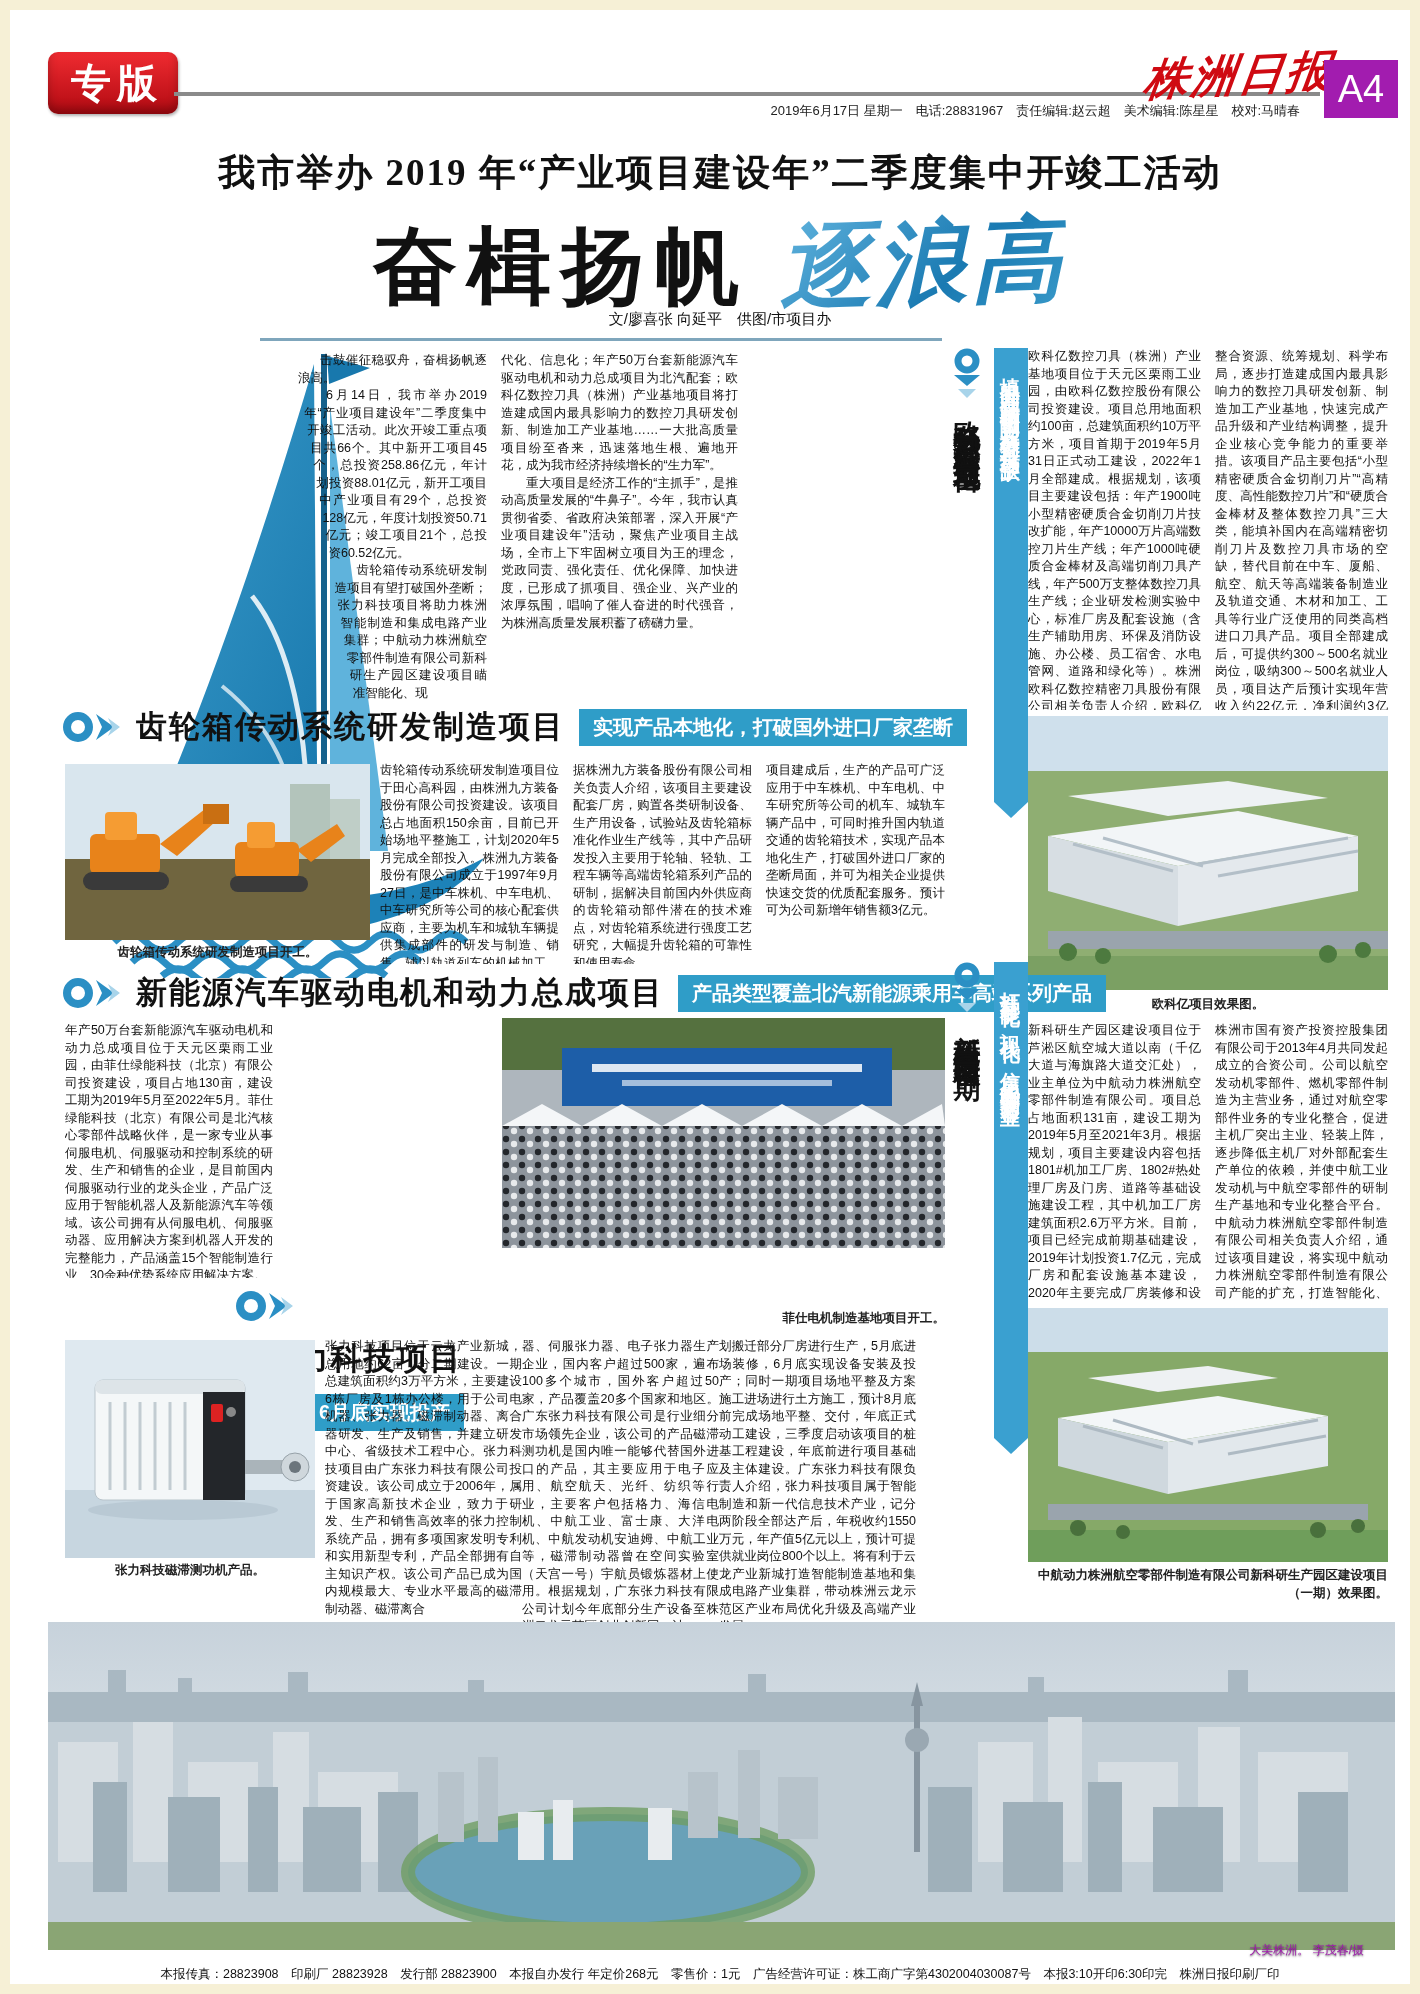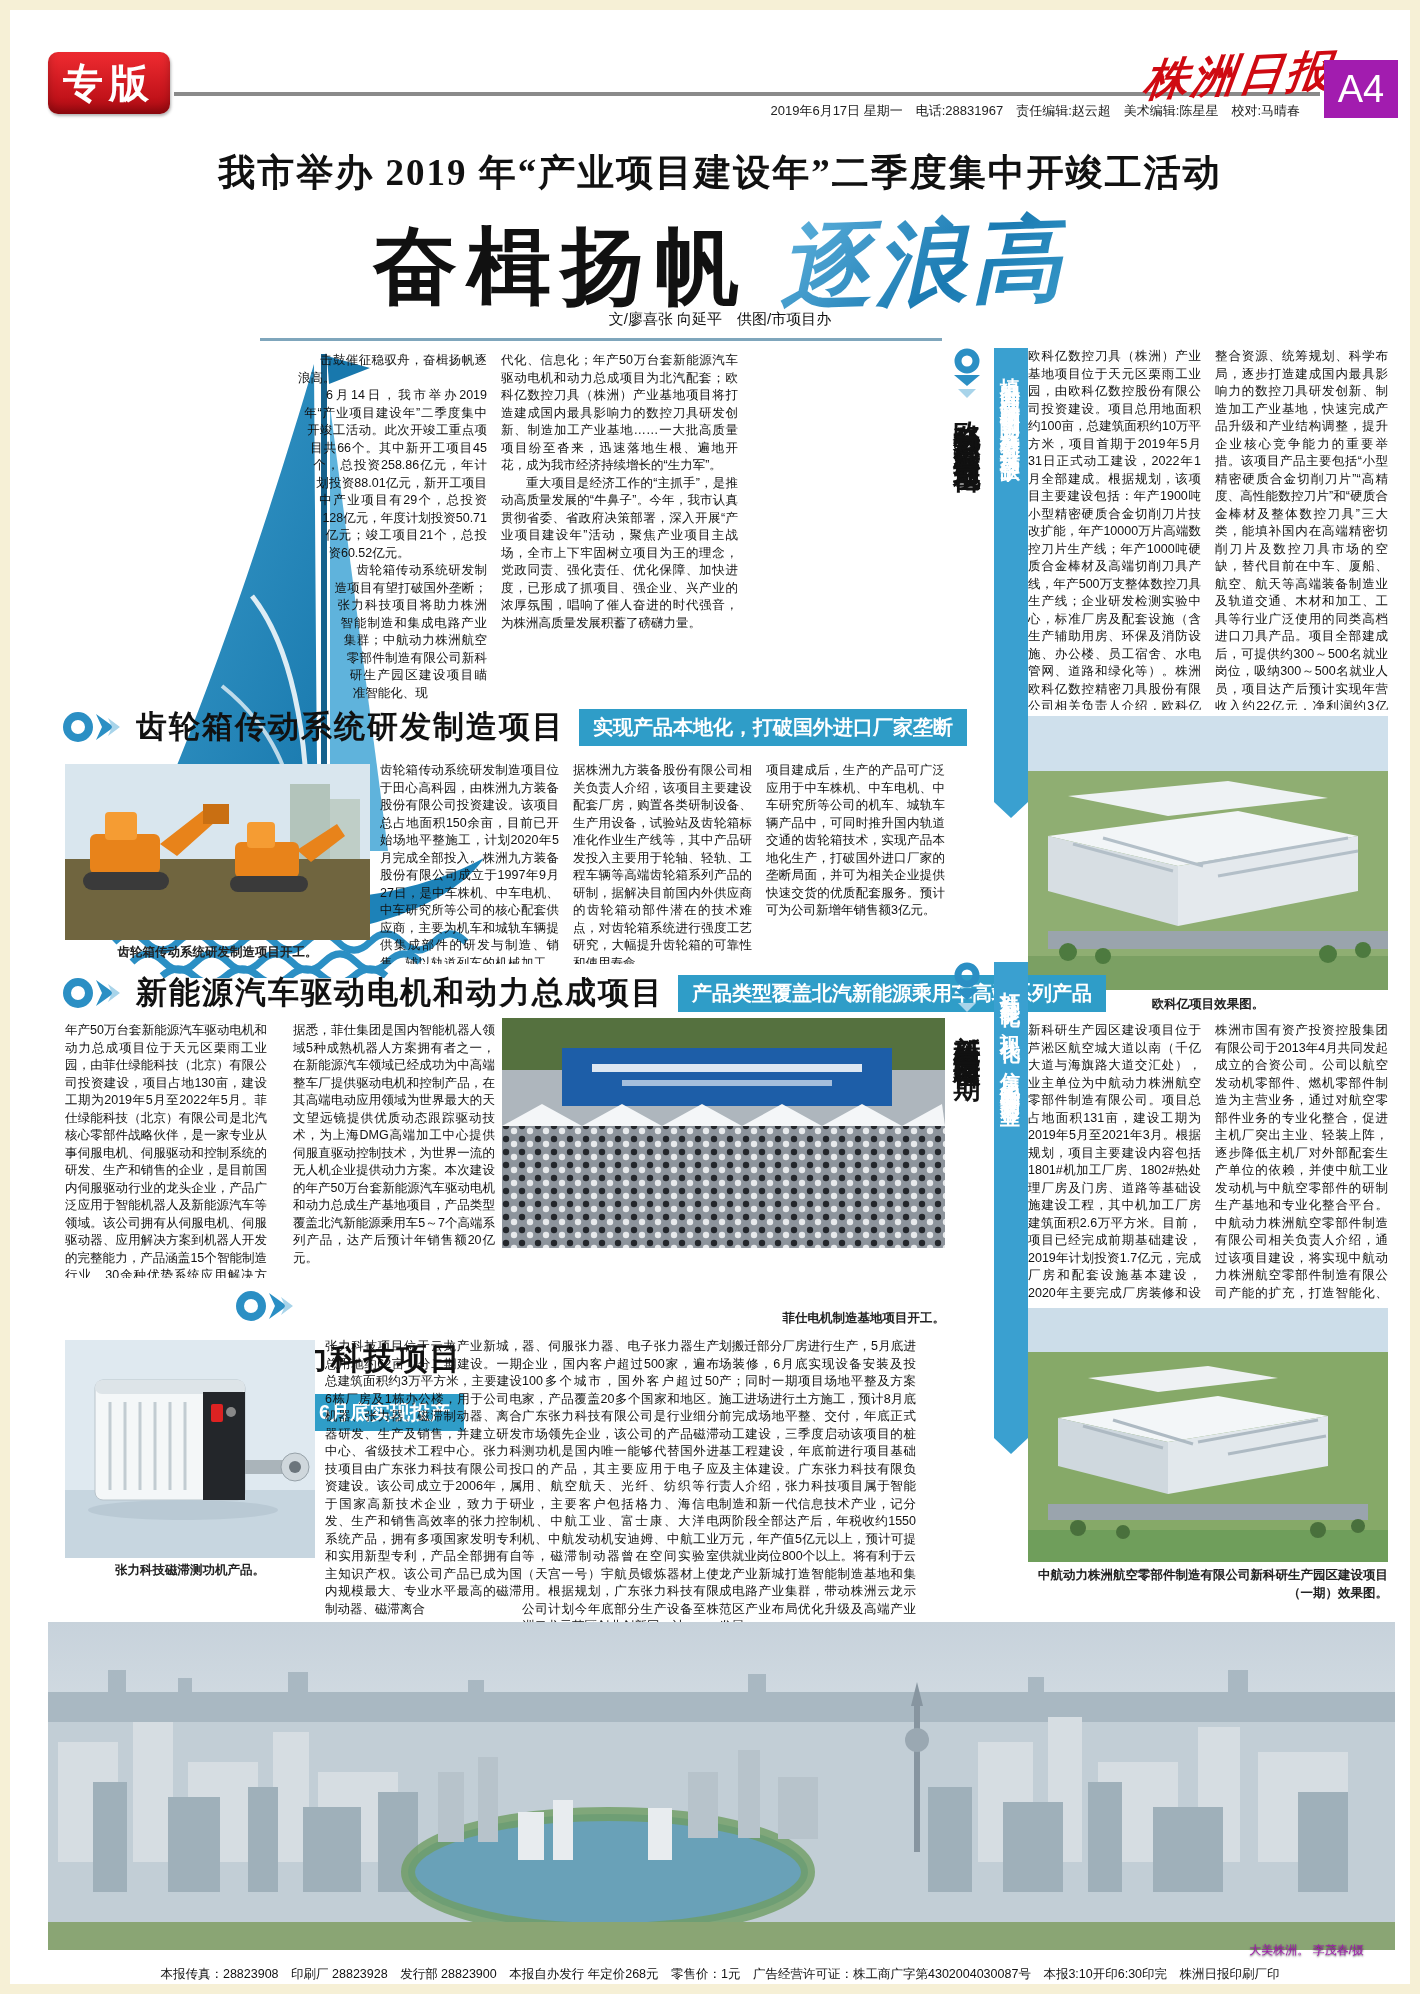--- a/index.html
+++ b/index.html
@@ -44,21 +44,21 @@
   .photo{display:block;}
   .footer{font-size:12.5px;text-align:center;color:#111;white-space:nowrap;}
   .photocap{color:#a21caf;font-size:12px;text-shadow:0 1px 2px rgba(0,0,0,.7);margin-top:24px;}
   .sailfloat{float:left;shape-outside:polygon(0 0,28% 0,100% 100%,0 100%);}
 </style>
 </head>
 <body>
 
 <div class="page">
 
-  <div class="abs zb-badge" style="left:38px;top:42px;width:122px;height:62px;">专版</div>
+  <div class="abs zb-badge" style="left:38px;top:42px;width:122px;height:62px;padding-left:8px;">专版</div>
   <div class="abs rule" style="left:164px;top:82px;width:1146px;height:4px;"></div>
   <div class="abs paper-logo" style="left:1135px;top:36px;">株洲日报</div>
   <div class="abs a4box" style="left:1314px;top:50px;width:74px;height:58px;">A4</div>
   <div class="abs dateline" style="right:110px;top:92px;">2019年6月17日 星期一　电话:28831967　责任编辑:赵云超　美术编辑:陈星星　校对:马晴春</div>
 
   <div class="abs kicker" style="left:0;top:138px;width:1420px;">我市举办 2019 年“产业项目建设年”二季度集中开竣工活动</div>
   <div class="abs bigtitle" style="left:0;top:192px;width:1420px;">
     <span class="bt-black">奋楫扬帆</span>
     <span class="bt-blue">逐浪高</span>
   </div>
@@ -179,21 +179,20 @@
     <svg width="60" height="36" viewBox="0 0 60 36">
       <circle cx="16" cy="18" r="11" fill="none" stroke="#2b8fc4" stroke-width="8"></circle>
       <polygon points="34,5 52,18 34,31 40,18" fill="#2b8fc4"></polygon>
       <polygon points="46,9 58,18 46,27 50,18" fill="#a8d4ea"></polygon>
     </svg>
     <span class="sectitle">新能源汽车驱动电机和动力总成项目</span>
     <span class="secbadge">产品类型覆盖北汽新能源乘用车高端系列产品</span>
   </div>
   <div class="abs btxt cols" style="left:55px;top:1012px;width:430px;height:256px;gap:26px;">
     <div style="width:208px;">年产50万台套新能源汽车驱动电机和动力总成项目位于天元区栗雨工业园，由菲仕绿能科技（北京）有限公司投资建设，项目占地130亩，建设工期为2019年5月至2022年5月。菲仕绿能科技（北京）有限公司是北汽核心零部件战略伙伴，是一家专业从事伺服电机、伺服驱动和控制系统的研发、生产和销售的企业，是目前国内伺服驱动行业的龙头企业，产品广泛应用于智能机器人及新能源汽车等领域。该公司拥有从伺服电机、伺服驱动器、应用解决方案到机器人开发的完整能力，产品涵盖15个智能制造行业、30余种优势系统应用解决方案。</div>
-    <div style="width:208px;">据悉，菲仕集团是国内智能机器人领域5种成熟机器人方案拥有者之一，在新能源汽车领域已经成功为中高端整车厂提供驱动电机和控制产品，在其高端电动应用领域为世界最大的天文望远镜提供优质动态跟踪驱动技术，为上海DMG高端加工中心提供伺服直驱动控制技术，为世界一流的无人机企业提供动力方案。本次建设的年产50万台套新能源汽车驱动电机和动力总成生产基地项目，产品类型覆盖北汽新能源乘用车5～7个高端系列产品，达产后预计年销售额20亿元。</div>
   </div>
   <svg class="abs photo" style="left:492px;top:1008px;" width="443" height="230" viewBox="0 0 443 230">
     <defs>
       <pattern id="crowdp" width="16" height="13" patternUnits="userSpaceOnUse">
         <rect width="16" height="13" fill="#8d949c"></rect>
         <circle cx="4" cy="4" r="3.2" fill="#23262b"></circle>
         <circle cx="12" cy="9" r="3.2" fill="#e8eaec"></circle>
       </pattern>
     </defs>
     <rect width="443" height="230" fill="#aeb6bd"></rect>

